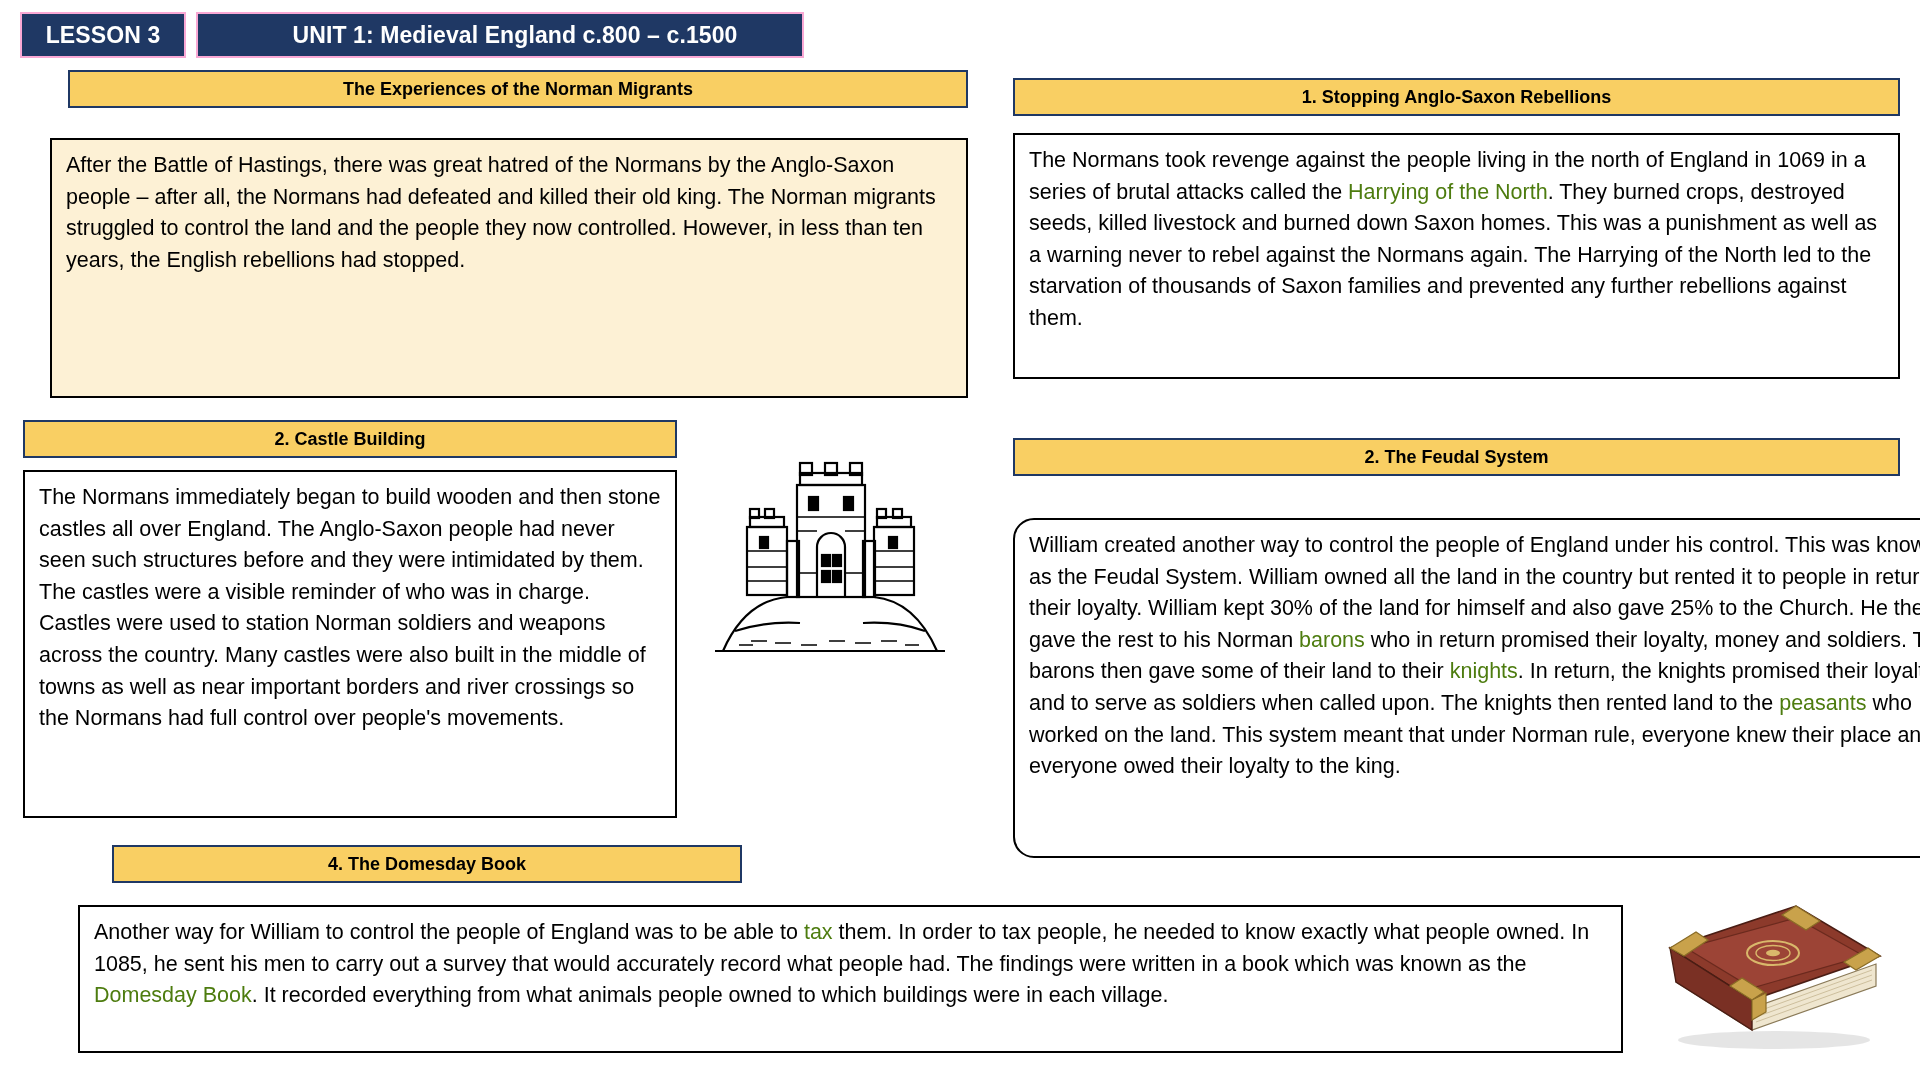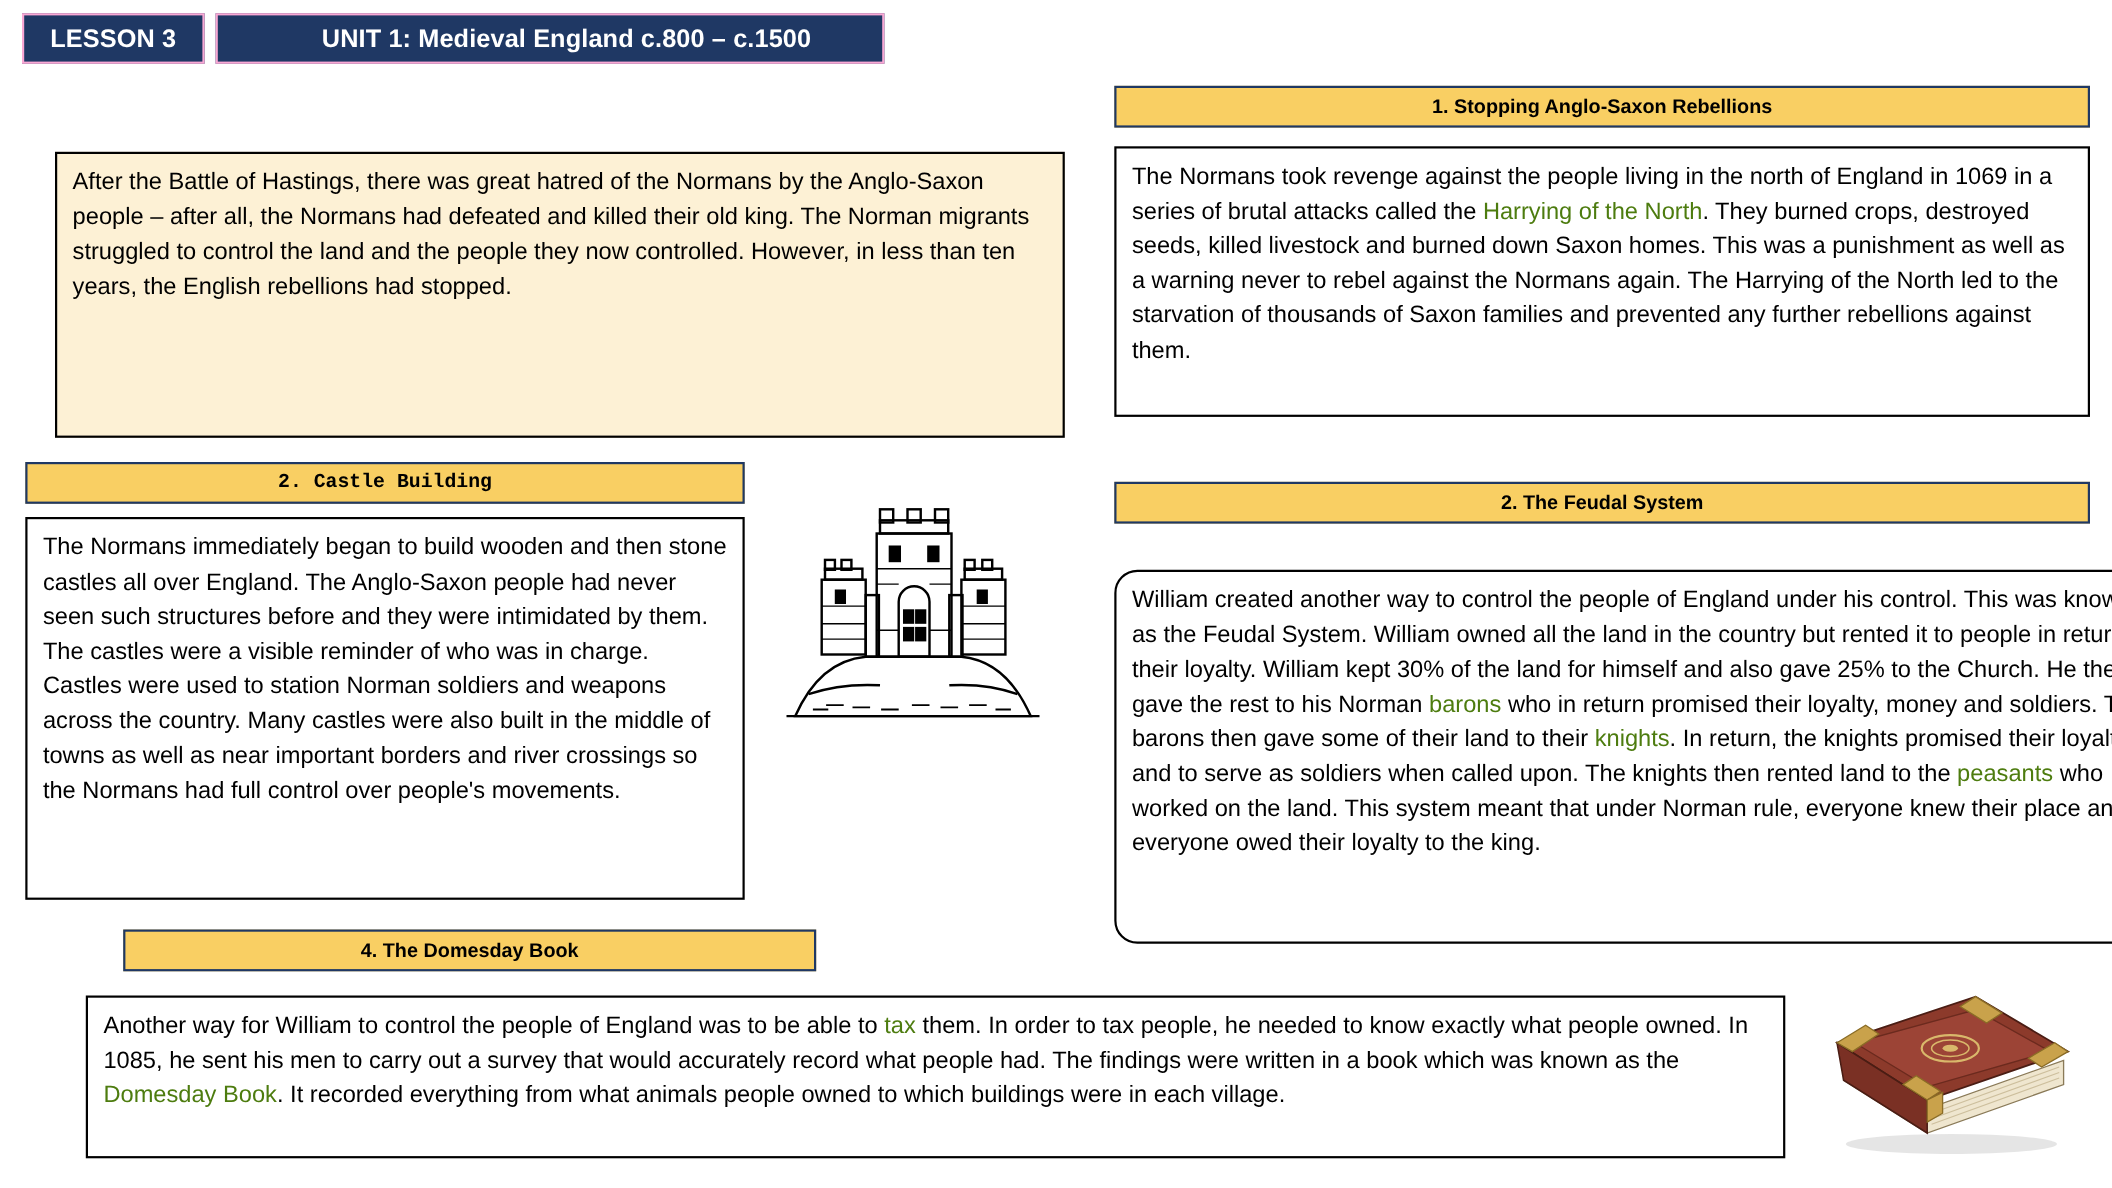--- a/index.html
+++ b/index.html
@@ -114,30 +114,31 @@
 </head>
 <body>
 
 <div id="page">
 
   <div class="header-row">
     <div class="hdr-navy hdr-lesson">LESSON 3</div>
     <div class="hdr-navy hdr-unit">UNIT 1: Medieval England c.800 – c.1500</div>
   </div>
 
+  <div class="gold-bar" style="left:68px; top:70px; width:900px; height:38px;">The Experiences of the Norman Migrants</div>
 
   <div class="content-box cream" style="left:50px; top:138px; width:918px; height:260px;">After the Battle of Hastings, there was great hatred of the Normans by the Anglo-Saxon people – after all, the Normans had defeated and killed their old king. The Norman migrants struggled to control the land and the people they now controlled.  However, in less than ten years, the English rebellions had stopped.</div>
 
   <div class="gold-bar" style="left:1013px; top:78px; width:887px; height:38px;">1. Stopping Anglo-Saxon Rebellions</div>
 
   <div class="content-box white" style="left:1013px; top:133px; width:887px; height:246px;">
     <span>The Normans took revenge against the people living in the north of England in 1069 in a series of brutal attacks called the </span><span class="red">Harrying of the North</span><span>. They burned crops, destroyed seeds, killed livestock and burned down Saxon homes.  This was a punishment as well as a warning never to rebel against the Normans again.  The Harrying of the North led to the starvation of thousands of Saxon families and prevented any further rebellions against them.</span>
   </div>
 
-  <div class="gold-bar" style="left:23px; top:420px; width:654px; height:38px;font-family:Liberation Mono, monospace;">2. Castle Building</div>
+  <div class="gold-bar" style="left:23px; top:420px; width:654px; height:38px;">2. Castle Building</div>
 
   <div class="content-box white" style="left:23px; top:470px; width:654px; height:348px;">The Normans immediately began to build wooden and then stone castles all over England. The Anglo-Saxon people had never seen such structures before and they were intimidated by them.  The castles were a visible reminder of who was in charge.  Castles were used to station Norman soldiers and weapons across the country.  Many castles were also built in the middle of towns as well as near important borders and river crossings so the Normans had full control over people's movements.</div>
 
   <div class="castle-wrap">
     <svg viewBox="0 0 250 230" xmlns="http://www.w3.org/2000/svg">
       <g fill="none" stroke="#000" stroke-width="2.2">
 
         <rect x="95" y="18" width="62" height="12"></rect>
         <rect x="95" y="8" width="12" height="12"></rect>
         <rect x="120" y="8" width="12" height="12"></rect>

